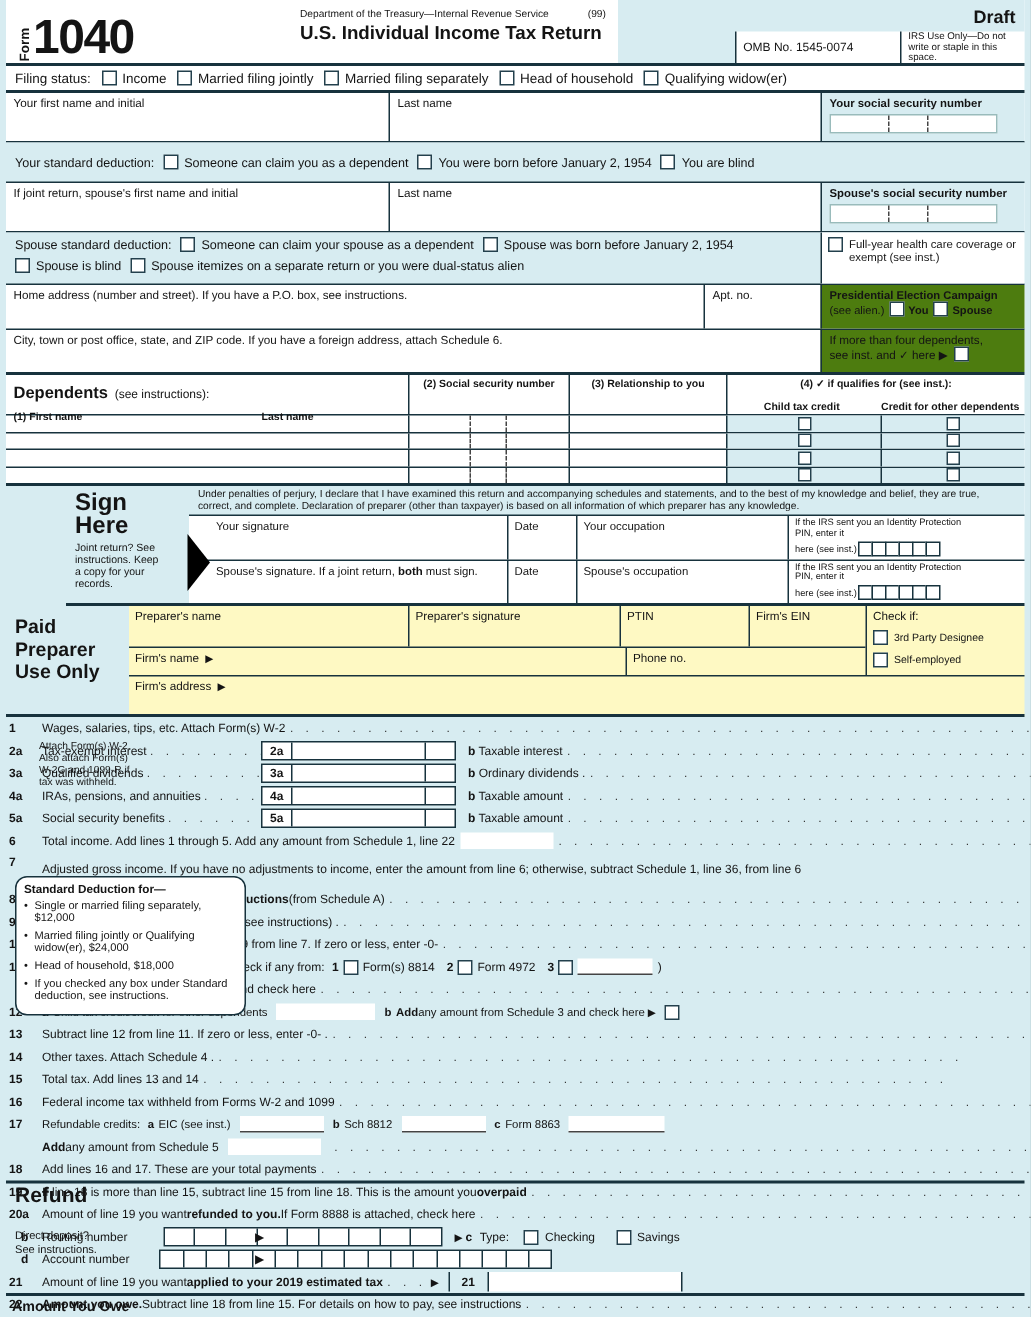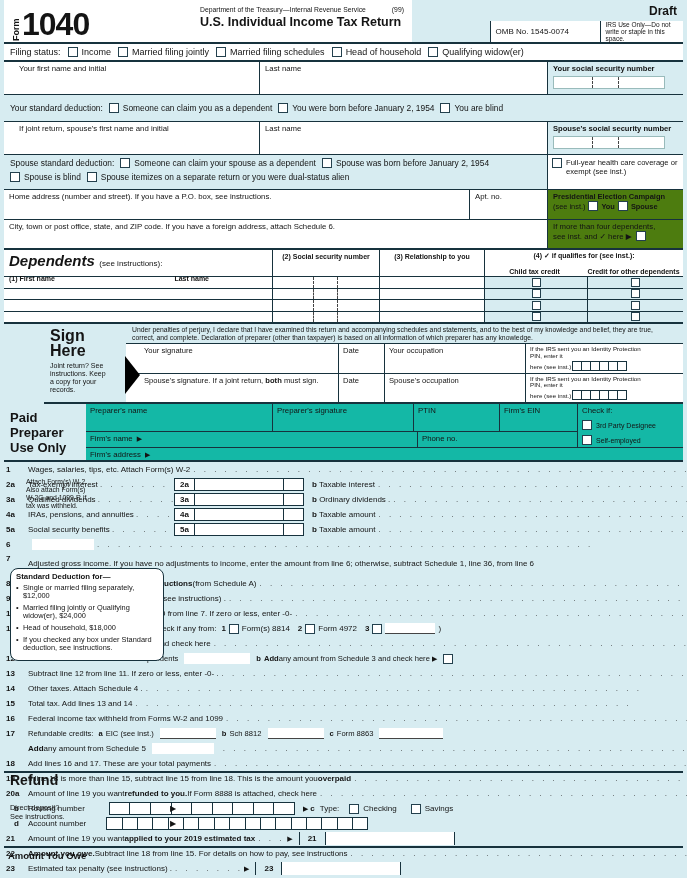--- a/index.html
+++ b/index.html
@@ -25,21 +25,21 @@
   .hdr-right { flex:1; display:flex; flex-direction:column; background:#d7ecf1; }
   .draftrow { height:21px; display:flex; justify-content:flex-end; align-items:center; padding-right:6px; font-weight:bold; font-size:12px; }
   .ombrow { flex:1; display:flex; }
   .ombcell { width:110px; border-left:1px solid #17323d; background:#fff; font-size:8px; display:flex; align-items:center; padding-left:5px; }
   .irscell { flex:1; border-left:1px solid #17323d; background:#fff; font-size:6.5px; display:flex; align-items:center; padding-left:5px; }
   
   .filing { height:18px; background:#fff; display:flex; align-items:center; font-size:9px; gap:7px; padding-left:6px; }
   .filing .fs-opt { display:flex; align-items:center; gap:4px; }
   
   .nrow { display:flex; background:#fff; }
-  .nrow .c1 { width:255px; padding:2px 15px; font-size:7.8px; }
+  .nrow .c1 { width:255px; padding:2px 5px; font-size:7.8px; }
   .nrow .c2 { flex:1; border-left:1px solid #17323d; padding:2px 5px; font-size:7.8px; }
   .nrow .c3 { width:136px; border-left:1.5px solid #17323d; background:#d7ecf1; padding:2px 5px; font-size:7.6px; font-weight:bold; }
   .ssnbox { display:flex; width:112px; height:13px; background:#fff; margin-top:3px; border:1px solid #9bb; }
   .ssnbox div { height:100%; }
   .ssn1 { width:38px; } .ssn2 { width:26px; border-left:1px dashed #444; } .ssn3 { flex:1; border-left:1px dashed #444; }
   .bluerow { background:#d7ecf1; display:flex; align-items:center; font-size:8.4px; gap:6px; padding-left:6px; }
   .opt { display:flex; align-items:center; gap:4px; }
   
   .spstd { display:flex; background:#d7ecf1; }
   .spstd-left { flex:1; padding:3px 0 3px 6px; font-size:8.4px; }
@@ -54,21 +54,21 @@
   .pec-row { display:flex; align-items:center; gap:3px; font-size:7.4px; }
   .pec-row .pl { font-weight:bold; }
   
   .dep { background:#fff; }
   .dephdr { display:flex; height:26px; }
   .dep .dc-name { width:268px; padding:2px 5px; }
   .dep .dc-ssn { width:107px; border-left:1px solid #17323d; }
   .dep .dc-rel { width:105px; border-left:1px solid #17323d; }
   .dep .dc-ctc { width:103px; border-left:1px solid #17323d; }
   .dep .dc-cod { flex:1; border-left:1px solid #17323d; }
-  .dephdr .t { font-size:15px; font-weight:bold;font-style:italic; } .dephdr .tn { font-weight:normal; font-size:8px; }
+  .dephdr .t { font-size:11px; font-weight:bold; } .dephdr .tn { font-weight:normal; font-size:8px; }
   .dephdr .sub { font-size:7px; font-weight:bold; display:flex; justify-content:space-between; width:200px; margin-top:5px; }
   .chead { font-size:7px; font-weight:bold; text-align:center; padding-top:3px; }
   .dc-qual { flex:1; border-left:1px solid #17323d; display:flex; flex-direction:column; }
   .qualtop { font-size:7px; font-weight:bold; text-align:center; padding-top:2px; }
   .qualbot { display:flex; flex:1; align-items:flex-end; font-size:7px; font-weight:bold; }
   .qualbot div { flex:1; text-align:center; padding-bottom:1px; }
   .deprow { display:flex; height:11.5px; border-top:1px solid #17323d; }
   .deprow .dssn { display:flex; }
   .dssn div { height:100%; }
   .dp1 { width:40px; } .dp2 { width:24px; border-left:1px dashed #444; } .dp3 { flex:1; border-left:1px dashed #444; }
@@ -83,21 +83,21 @@
   .perjury { background:#d7ecf1; font-size:6.8px; line-height:8.4px; padding:2px 6px; height:20px; border-bottom:1px solid #17323d; }
   .sigrow { display:flex; flex:1; border-bottom:1px solid #17323d; }
   .sigrow:last-child { border-bottom:none; }
   .sigcell { padding:2px 4px; font-size:7.6px; border-left:1px solid #17323d; }
   .sigcell:first-child { border-left:none; padding-left:18px; }
   .sc-sig { width:212px; } .sc-date { width:46px; } .sc-occ { flex:1; } .sc-pin { width:158px; font-size:6.2px; line-height:6.8px; }
   .pinline { display:flex; align-items:flex-end; gap:2px; margin-top:1px; }
   .pincells { display:flex; }
   .pincell { width:10px; height:10px; border:1px solid #17323d; background:#fff; margin-left:-1px; }
   
-  .prep { display:flex; background:#14b8a6; height:58px; }
+  .prep { display:flex; background:#fef9c3; height:74px; }
   .prep-side { width:82px; background:#d7ecf1; padding:6px 0 0 6px; font-size:13px; font-weight:bold; line-height:15px; }
   .prep-main { flex:1; display:flex; flex-direction:column; }
   .preptop { display:flex; height:46px; }
   .prepgrid { flex:1; display:flex; flex-direction:column; }
   .prow1 { display:flex; height:27px; }
   .prow2 { display:flex; flex:1; border-top:1px solid #17323d; }
   .pcell { padding:2px 4px; font-size:7.8px; border-left:1px solid #17323d; }
   .pcell:first-child { border-left:none; }
   .pc-name { width:186px; } .pc-sig { flex:1; } .pc-ptin { width:86px; } .pc-ein { width:78px; }
   .pc-firm { flex:1; } .pc-phone { width:160px; }
@@ -178,21 +178,21 @@
     <span class="fs-opt">
           <span class="cb"></span>
           <span>Income</span>
         </span>
     <span class="fs-opt">
           <span class="cb"></span>
           <span>Married filing jointly</span>
         </span>
     <span class="fs-opt">
           <span class="cb"></span>
-          <span>Married filing schedules</span>
+          <span>Married filing separately</span>
         </span>
     <span class="fs-opt">
           <span class="cb"></span>
           <span>Head of household</span>
         </span>
     <span class="fs-opt">
           <span class="cb"></span>
           <span>Qualifying widow(er)</span>
         </span>
   </div>
@@ -268,21 +268,21 @@
       <span>Full-year health care coverage or exempt (see inst.)</span>
     </div>
   </div>
 
   <div class="addr b1" style="height:30px">
     <div class="a1"><span>Home address (number and street). If you have a P.O. box, see instructions.</span></div>
     <div class="apt"><span>Apt. no.</span></div>
     <div class="a3">
       <div class="pec-title">Presidential Election Campaign</div>
       <div class="pec-row">
-        <span>(see inst.)</span>
+        <span>(see alien.)</span>
         <span class="cb"></span>
             <span class="pl">You</span>
         <span class="cb"></span>
             <span class="pl">Spouse</span>
       </div>
     </div>
   </div>
 
   <div class="addr b2" style="height:30px">
     <div class="a1"><span>City, town or post office, state, and ZIP code. If you have a foreign address, attach Schedule 6.</span></div>
@@ -547,20 +547,21 @@
               </span>
           <span style="margin-left:8px"><span class="bd">b</span> <span>Taxable amount</span></span>
           <span class="dots">. . . . . . . . . . . . . . . . . . . . . . . . . . . . . . . . . . . . . . . . . . . . . . . .</span>
         </div>
 
       </div>
 
       <div class="lrow rb">
         <div class="lnum">6</div>
         <div class="ldesc">
+              <span>Total income. Add lines 1 through 5. Add any amount from Schedule 1, line 22</span>
               <span class="wbox" style="width:62px;margin-left:4px"></span>
               <span class="dots">. . . . . . . . . . . . . . . . . . . . . . . . . . . . . . . . . . . . . . . . . . . . . . . .</span>
             </div>
 
       </div>
 
       <div class="lrow tall rb">
         <div class="lnum" style="padding-top:2px">7</div>
         <div class="ldesc">
               <span>Adjusted gross income. If you have no adjustments to income, enter the amount from line 6; otherwise, subtract Schedule 1, line 36, from line 6</span>

